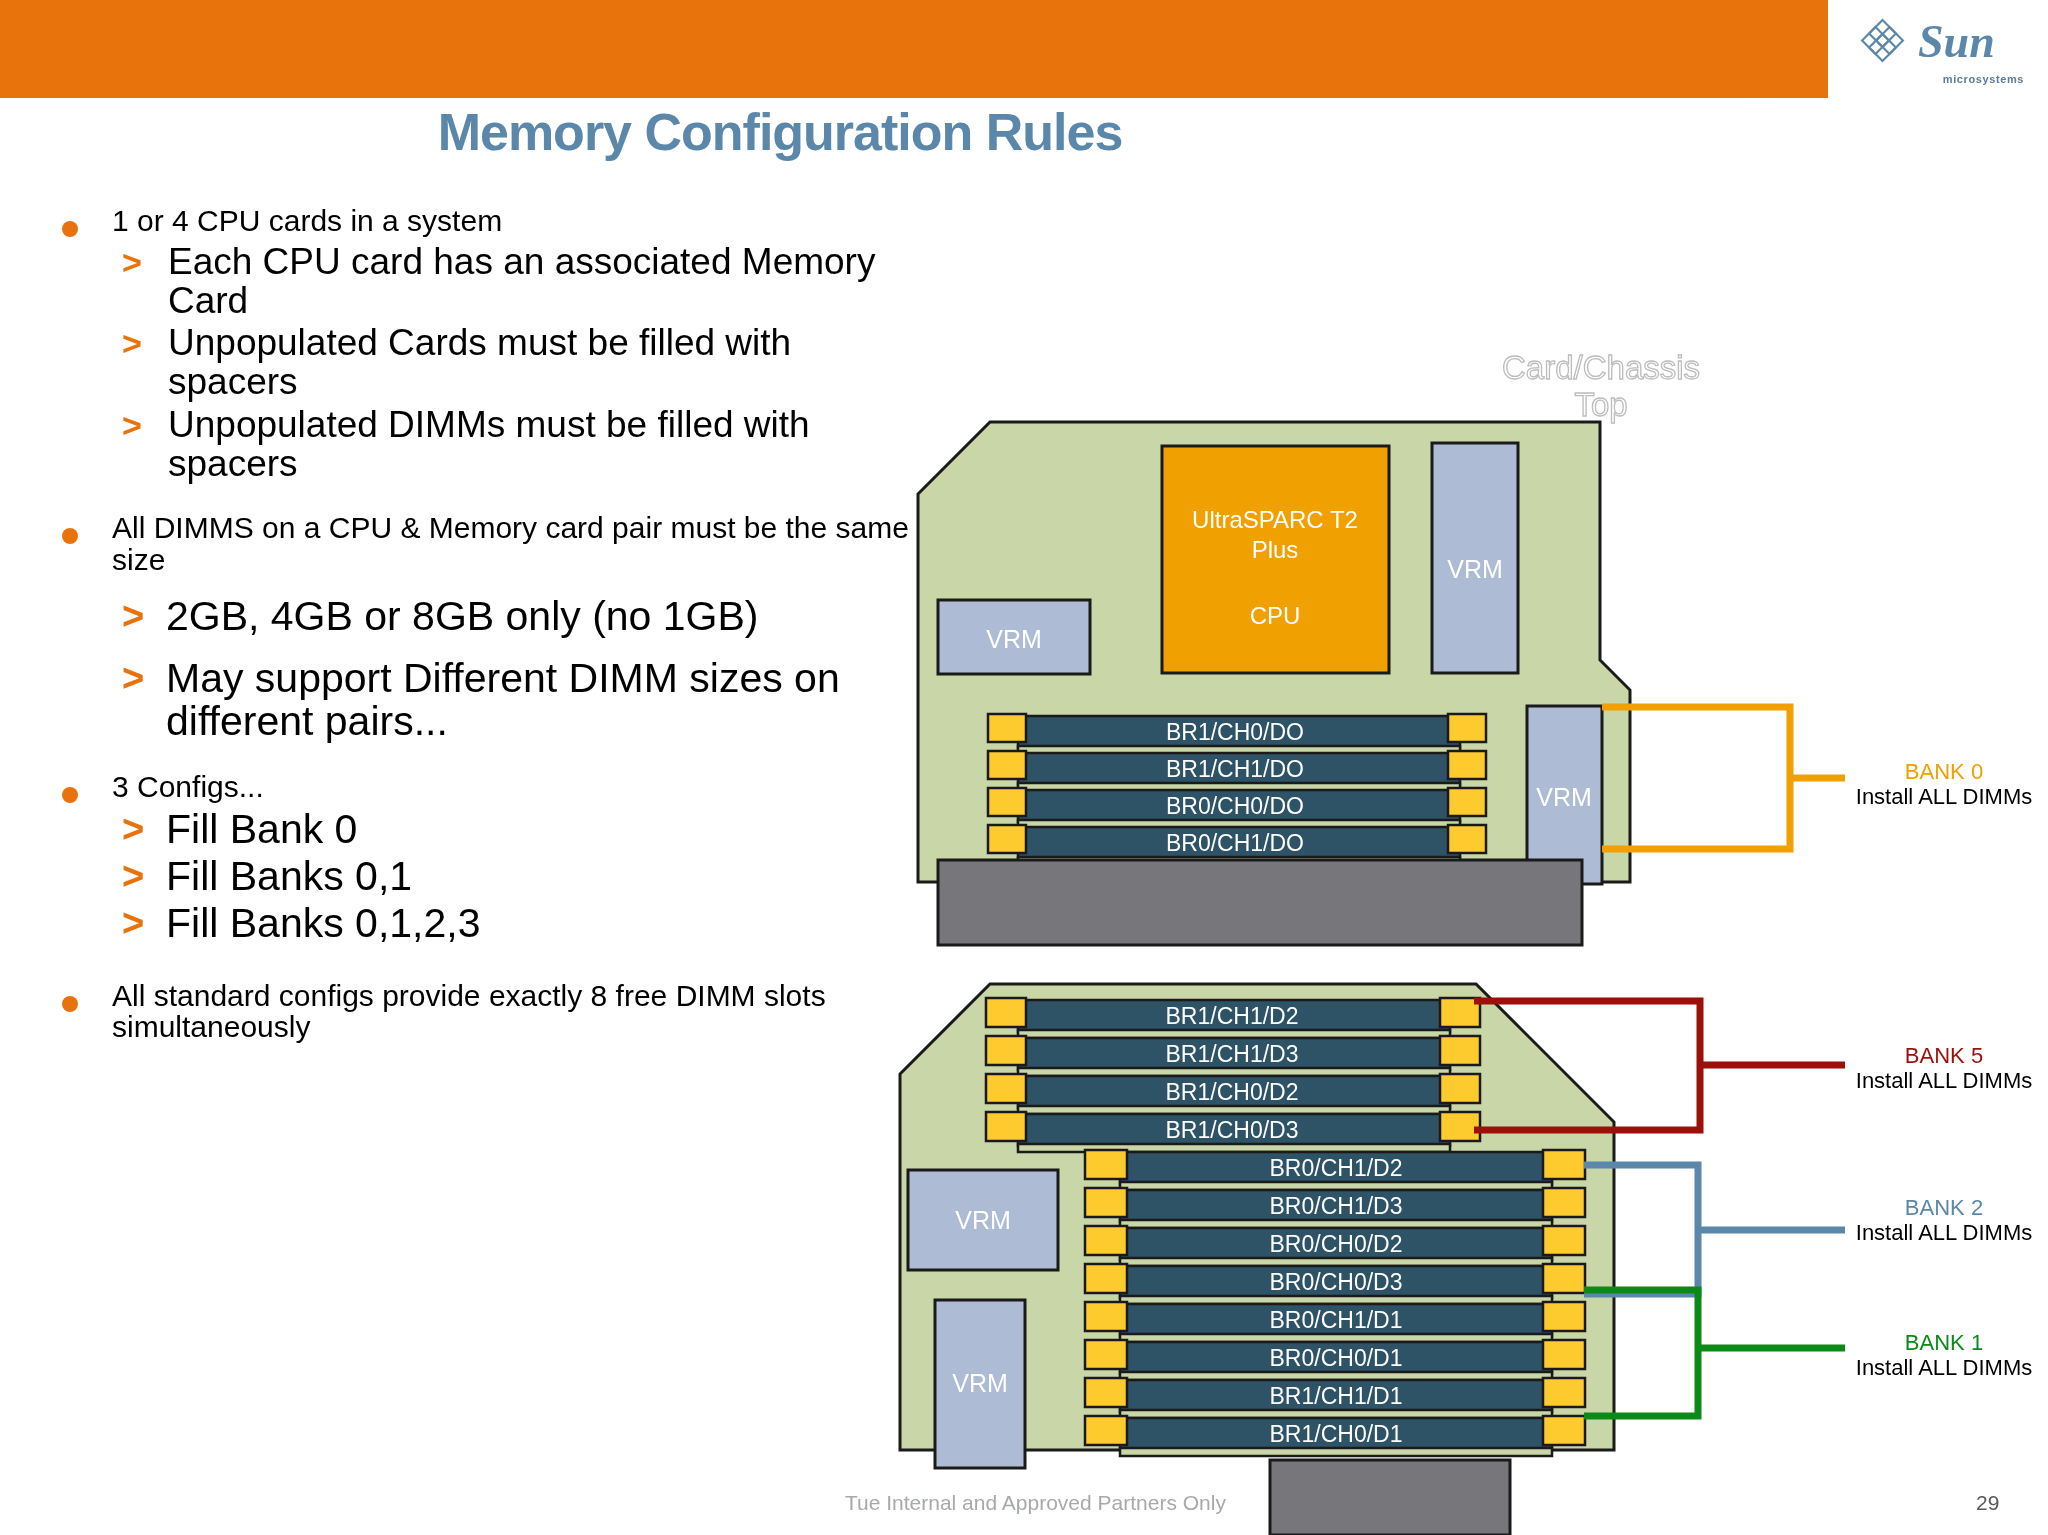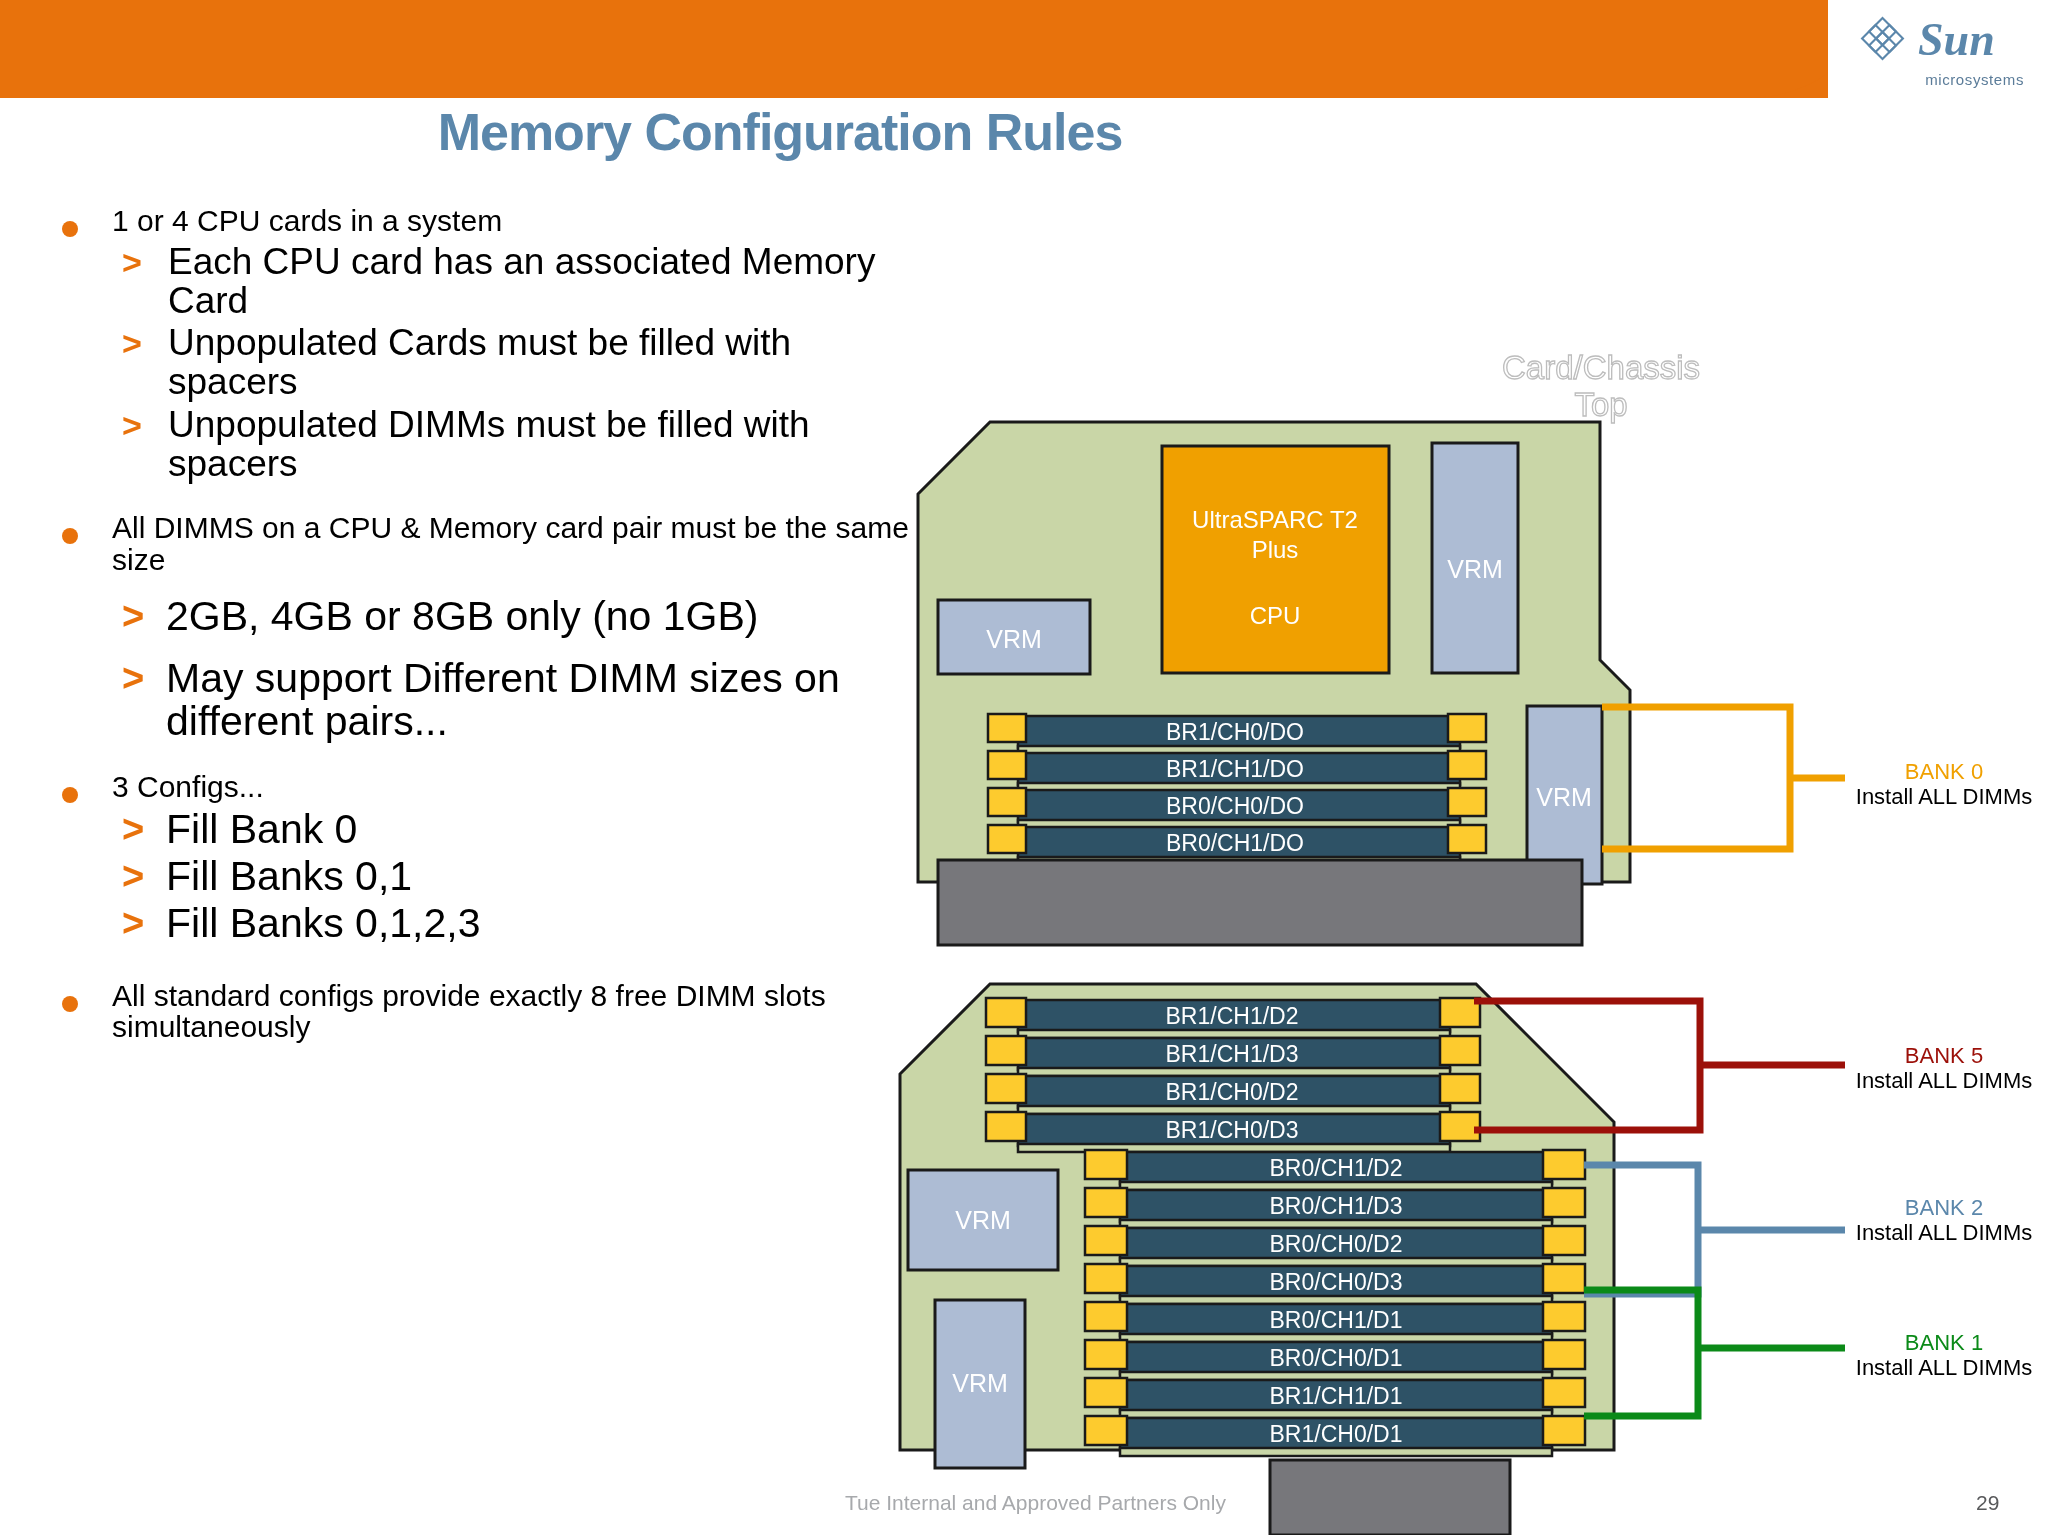--- a/index.html
+++ b/index.html
@@ -28,21 +28,21 @@
   .header-white{
     position:absolute;left:1828px;top:0;width:220px;height:98px;background:#fff;
   }
   
   .sun-logo{
     position:absolute;right:24px;top:10px;width:170px;height:80px;
     display:flex;flex-direction:column;align-items:flex-end;justify-content:center;
   }
   .sun-logo svg{display:block;}
   .sun-logo .ms{
-    font-size:15px;letter-spacing:.6px;color:#5B7C99;margin-top:-4px;
+    font-size:11px;letter-spacing:.6px;color:#5B7C99;margin-top:-4px;font-weight:bold;
   }
   
   .slide-title{
     position:absolute;left:0;top:106px;width:1560px;
     text-align:center;
     font-size:52px;font-weight:bold;color:#5B87AB;
     letter-spacing:-1px;
     line-height:1;
     white-space:nowrap;
   }

